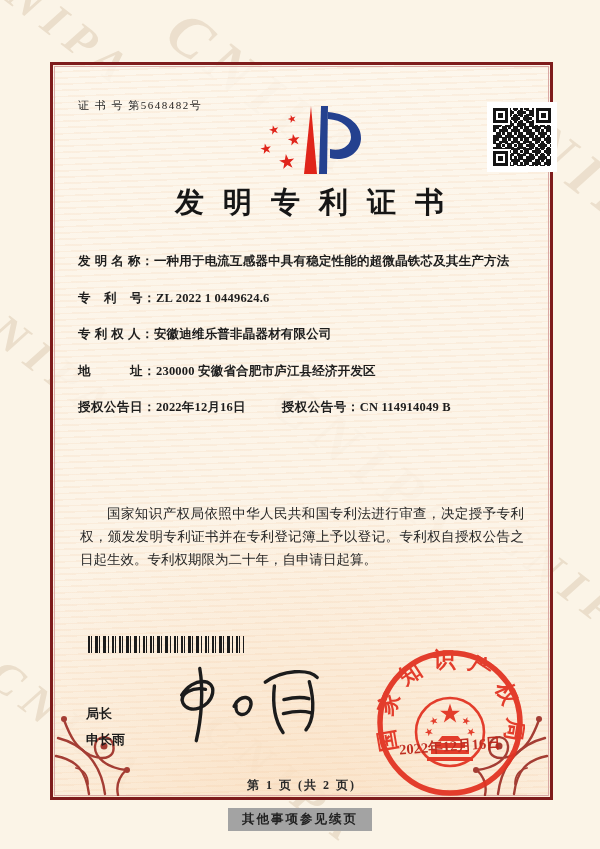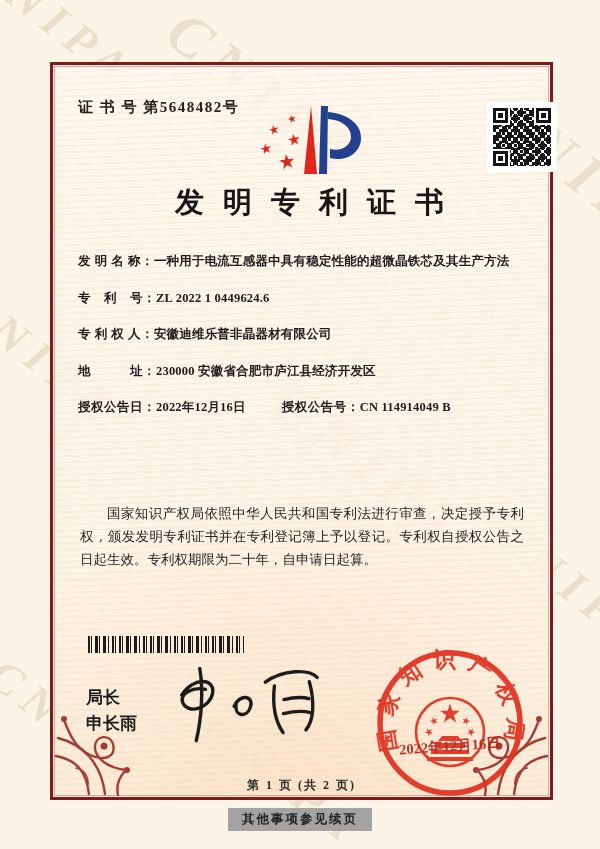--- a/index.html
+++ b/index.html
@@ -27,21 +27,21 @@
   }
   .frame-inner{
     position:absolute; inset:1px; border:1px solid #d8a8a4; pointer-events:none;
   }
   .flourish{ position:absolute; width:92px; height:92px; }
   .flourish.bl{ left:1px; bottom:1px; }
   .flourish.br{ right:1px; bottom:1px; transform:scaleX(-1); }
 
   .cert-number{
     position:absolute; left:25px; top:33px;
-    font-size:15px; font-weight:bold; letter-spacing:1.5px; color:#222;text-align:center;
+    font-size:11px; font-weight:normal; letter-spacing:1.5px; color:#222;text-align:center;
   }
   .logo{ position:absolute; left:192px; top:39px; width:120px; height:78px; }
   .qr{
     position:absolute; left:434px; top:37px; width:70px; height:70px;
     background:#fff; padding:6px;
   }
   .qr-mods{
     position:absolute; inset:6px; background-color:#fff;
     background-image:
       repeating-conic-gradient(#161616 0 25%, rgba(255,255,255,0) 0 50%),
@@ -79,23 +79,23 @@
       #1b1b1b 0 2px, rgba(0,0,0,0) 2px 3px,
       #1b1b1b 3px 4px, rgba(0,0,0,0) 4px 7px,
       #1b1b1b 7px 10px, rgba(0,0,0,0) 10px 11px,
       #1b1b1b 11px 12px, rgba(0,0,0,0) 12px 15px,
       #1b1b1b 15px 18px, rgba(0,0,0,0) 18px 20px,
       #1b1b1b 20px 21px, rgba(0,0,0,0) 21px 24px,
       #1b1b1b 24px 26px, rgba(0,0,0,0) 26px 27px,
       #1b1b1b 27px 28px, rgba(0,0,0,0) 28px 31px);
   }
   .director{
-    position:absolute; left:33px; top:620px;
+    position:absolute; left:33px; top:636px;
     font-family:"Liberation Sans","DejaVu Sans",sans-serif;
-    font-size:17px; font-weight:bold; color:#1b1b1b; line-height:26px;
+    font-size:13px; font-weight:bold; color:#1b1b1b; line-height:26px;
   }
   .signature{ position:absolute; left:103px; top:592px; width:175px; height:92px; }
   .seal{ position:absolute; left:322px; top:583px; width:150px; height:150px; opacity:.94; }
 
   .page-info{
     position:absolute; left:0; right:0; top:712px; text-align:center;
     font-size:12px; font-weight:bold; letter-spacing:2px; color:#2a2a2a;
   }
   .footer-note{
     position:absolute; left:50%; top:808px; transform:translateX(-50%);

